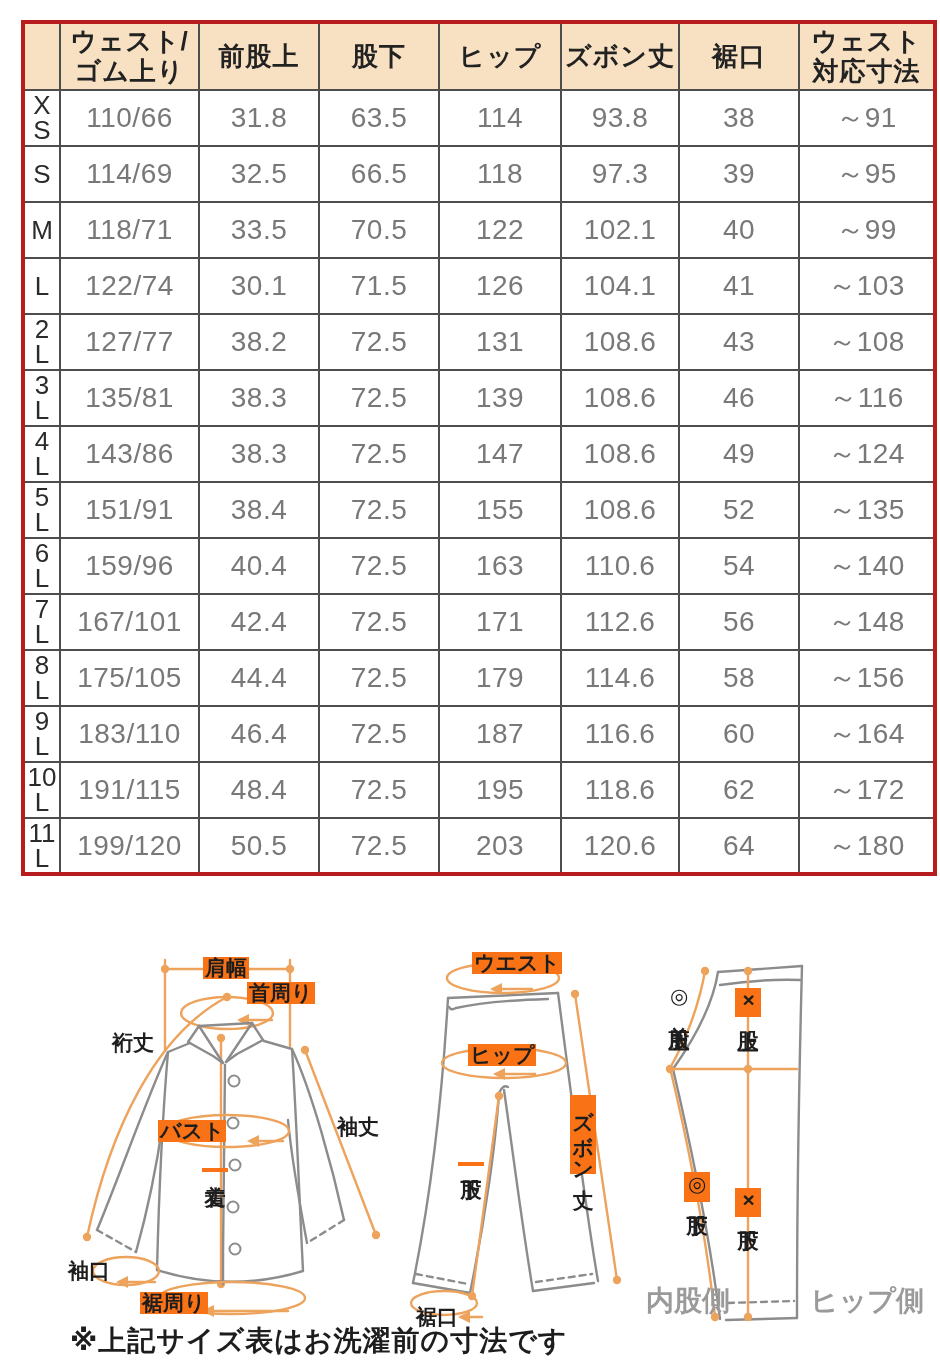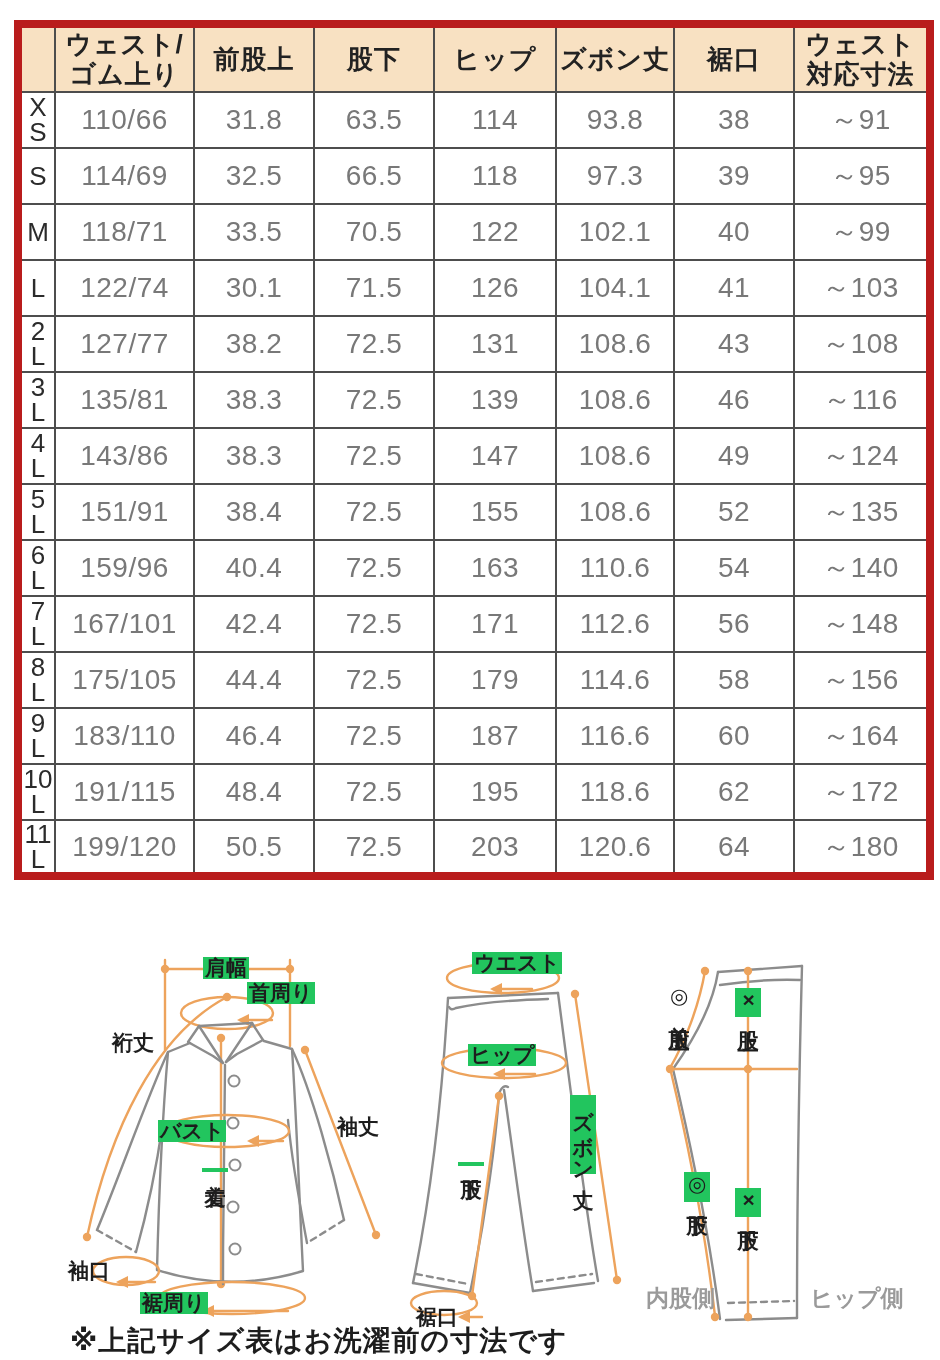--- a/index.html
+++ b/index.html
@@ -6,38 +6,38 @@
   body{
     width:940px;height:1360px;position:relative;background:#fff;
     font-family:"Liberation Sans","DejaVu Sans",sans-serif;
     --header-bg:#f8e1c2;--grid:#4d4d4d;--data-text:#787878;
     --accent-orange:#eda35c;--garment-gray:#8c8c8c;--side-label-gray:#9a9a9a;
     --ink:#222222;
   }
   
   .table-wrap{position:absolute;left:14px;top:20px;width:912px;}
   table.size-chart{border-collapse:collapse;table-layout:fixed;width:912px;
-    border:8px solid #b91c1c;}
+    border:4px solid #b91c1c;margin-left:7px;}
   .size-chart th,.size-chart td{border:2px solid var(--grid);text-align:center;
     vertical-align:middle;padding:0;overflow:hidden;}
   .size-chart thead tr{height:68px;}
   .size-chart thead th{background:var(--header-bg);color:var(--ink);
     font-size:26px;font-weight:600;line-height:1.12;white-space:pre-line;letter-spacing:1px;}
   .size-chart tbody tr{height:56px;}
   .size-chart tbody th{color:#2b2b2b;font-size:26px;font-weight:500;
     line-height:0.95;white-space:pre-line;}
   .size-chart td{color:var(--data-text);font-size:28px;font-weight:400;letter-spacing:0.5px;}
   
   .diagram{position:absolute;}
   .diagram svg{position:absolute;left:0;top:0;}
   .dlabel{position:absolute;color:#1d1d1d;font-size:21px;font-weight:700;
     line-height:1.05;white-space:nowrap;}
   .vlabel{writing-mode:vertical-rl;text-orientation:upright;letter-spacing:2px;}
-  .mask{background:#22c55e;padding:0 2px;}
-  .side-gray{color:var(--side-label-gray);font-size:23px;font-weight:600;}
+  .mask{background:#f97316;padding:0 2px;}
+  .side-gray{color:var(--side-label-gray);font-size:28px;font-weight:600;}
   svg .garment{stroke:var(--garment-gray);stroke-width:2.4;fill:none;
     stroke-linejoin:round;stroke-linecap:round;}
   svg .garment-dash{stroke:var(--garment-gray);stroke-width:2.4;fill:none;
     stroke-dasharray:6 5;stroke-linecap:round;}
   svg .measure{stroke:var(--accent-orange);stroke-width:2.4;fill:none;stroke-linecap:round;}
   svg .dot{fill:var(--accent-orange);stroke:none;}
   svg .head{fill:var(--accent-orange);stroke:none;}
   svg .btn{fill:#fff;stroke:var(--garment-gray);stroke-width:2;}
   
   .footnote{position:absolute;left:70px;top:1322px;font-size:28px;font-weight:600;

